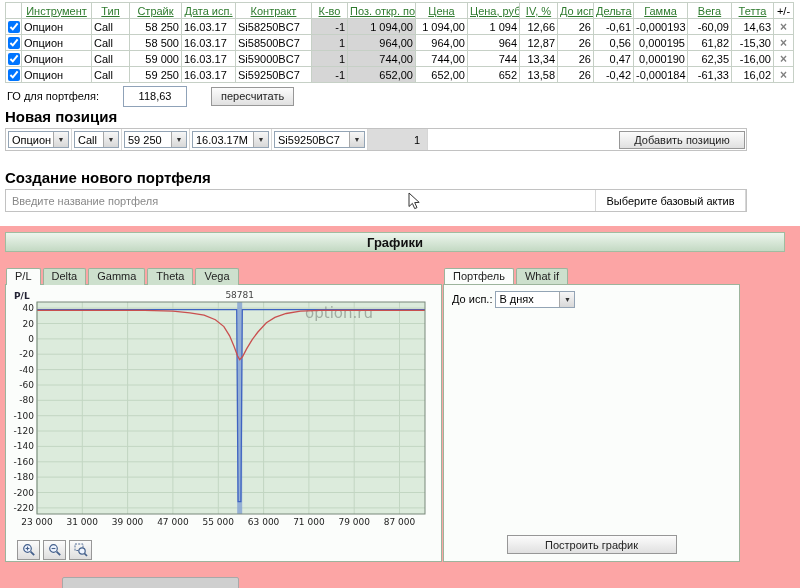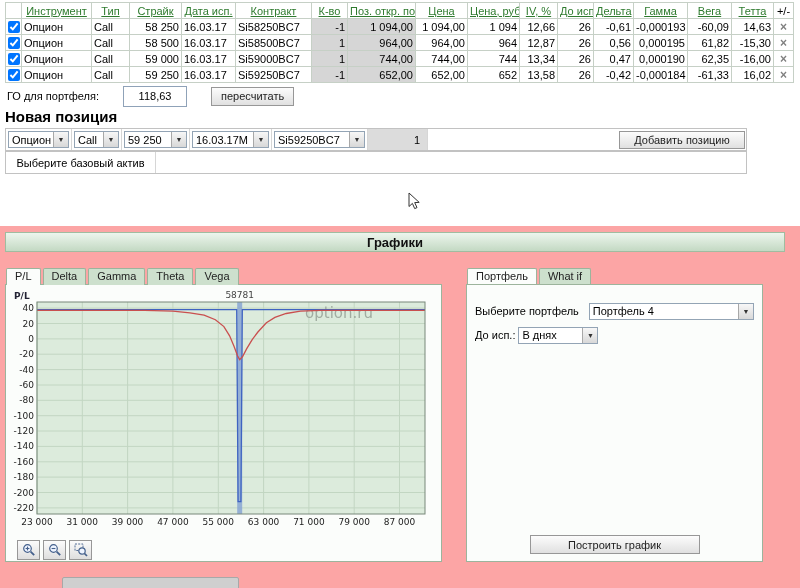--- a/index.html
+++ b/index.html
@@ -32,21 +32,21 @@
   .sel .txt{padding:0 2px 0 3px;flex:1;overflow:hidden;white-space:nowrap}
   .sel .arr{width:14px;align-self:stretch;background:linear-gradient(#f7f7f7,#d8d8d8);border-left:1px solid #a8a8a8;
             font-size:7px;display:flex;align-items:center;justify-content:center;color:#333;flex:none}
   .qty-input{width:100%;height:15px;border:none;outline:none;background:#dcdcdc;text-align:right;padding-right:5px;font-size:11px;font-family:inherit}
   .filler{flex:1}
   .name-input{border:none;outline:none;flex:1;height:100%;font-size:11px;font-family:inherit;padding:0 4px;color:#444}
   .name-input::placeholder{color:#888;opacity:1}
   .lower{position:absolute;left:0;top:226px;width:800px;height:383px;background:#fca5a5;padding:6px 5px 0 5px;box-sizing:border-box}
   .gbar{height:20px;border:1px solid #a0bca0;background:linear-gradient(#edf5ed,#c3d9c3);text-align:center;
         font-weight:bold;font-size:13px;line-height:19px;width:780px;color:#111;box-sizing:border-box}
-  .panels{display:flex;gap:24px;margin-top:16px}
+  .panels{display:flex;gap:1px;margin-top:16px}
   .panel{position:relative}
   .tabs{display:flex;gap:2px;height:17px;margin-left:1px}
   .tab{border:1px solid #9cb49c;border-bottom:none;background:#cde0cd;padding:1px 8px 0 8px;font-size:11px;
        border-radius:2px 2px 0 0;cursor:pointer;color:#222;box-sizing:border-box}
   .tab.active{background:#fbfdfb}
   .pbody{border:1px solid #9cb49c;background:#fbfdfb;margin-top:-1px}
   .left-body{width:437px;height:278px;padding:3px 0 0 3px;box-sizing:border-box}
   .right-body{width:297px;height:278px;box-sizing:border-box;position:relative}
   #chart-svg text{font-family:"DejaVu Sans",sans-serif}
   .zoom-row{display:flex;gap:3px;margin:2px 0 0 8px}
@@ -223,22 +223,26 @@
           <span class="arr">▼</span>
         </div>
       </div>
       <div class="vcell" style="width:60px;background:#dcdcdc">
         <input class="qty-input" value="1" style="">
       </div>
       <div class="filler"></div>
       <button class="btn" style="height:18px;width:126px;margin-right:1px">Добавить позицию</button>
     </div>
 
+    <h2 class="sec sec2">Создание нового портфеля</h2>
 
     <div class="strip">
+      <div class="vcell" style="flex:1">
+        <input class="name-input" placeholder="Введите название портфеля" style="">
+      </div>
       <div class="vcell" style="width:150px;justify-content:center">
         <span>Выберите базовый актив</span>
       </div>
     </div>
   </div>
 
   <div class="lower">
     <div class="gbar">Графики</div>
 
     <div class="panels">
@@ -334,27 +338,20 @@
           </div>
         </div>
       </div>
 
       <div class="panel">
         <div class="tabs">
           <div class="tab active">Портфель</div>
           <div class="tab">What if</div>
         </div>
         <div class="pbody right-body">
-          <div class="rp-row first">
-            <span class="rp-label">Выберите портфель</span>
-            <div class="sel" style="flex:1;margin-left:10px">
-              <span class="txt">Портфель 4</span>
-              <span class="arr">▼</span>
-            </div>
-          </div>
           <div class="rp-row second">
             <span class="rp-label">До исп.:</span>
             <div class="sel" style="width:80px;margin-left:3px">
               <span class="txt">В днях</span>
               <span class="arr">▼</span>
             </div>
           </div>
           <div class="build-row">
             <button class="btn" style="width:170px">Построить график</button>
           </div>

